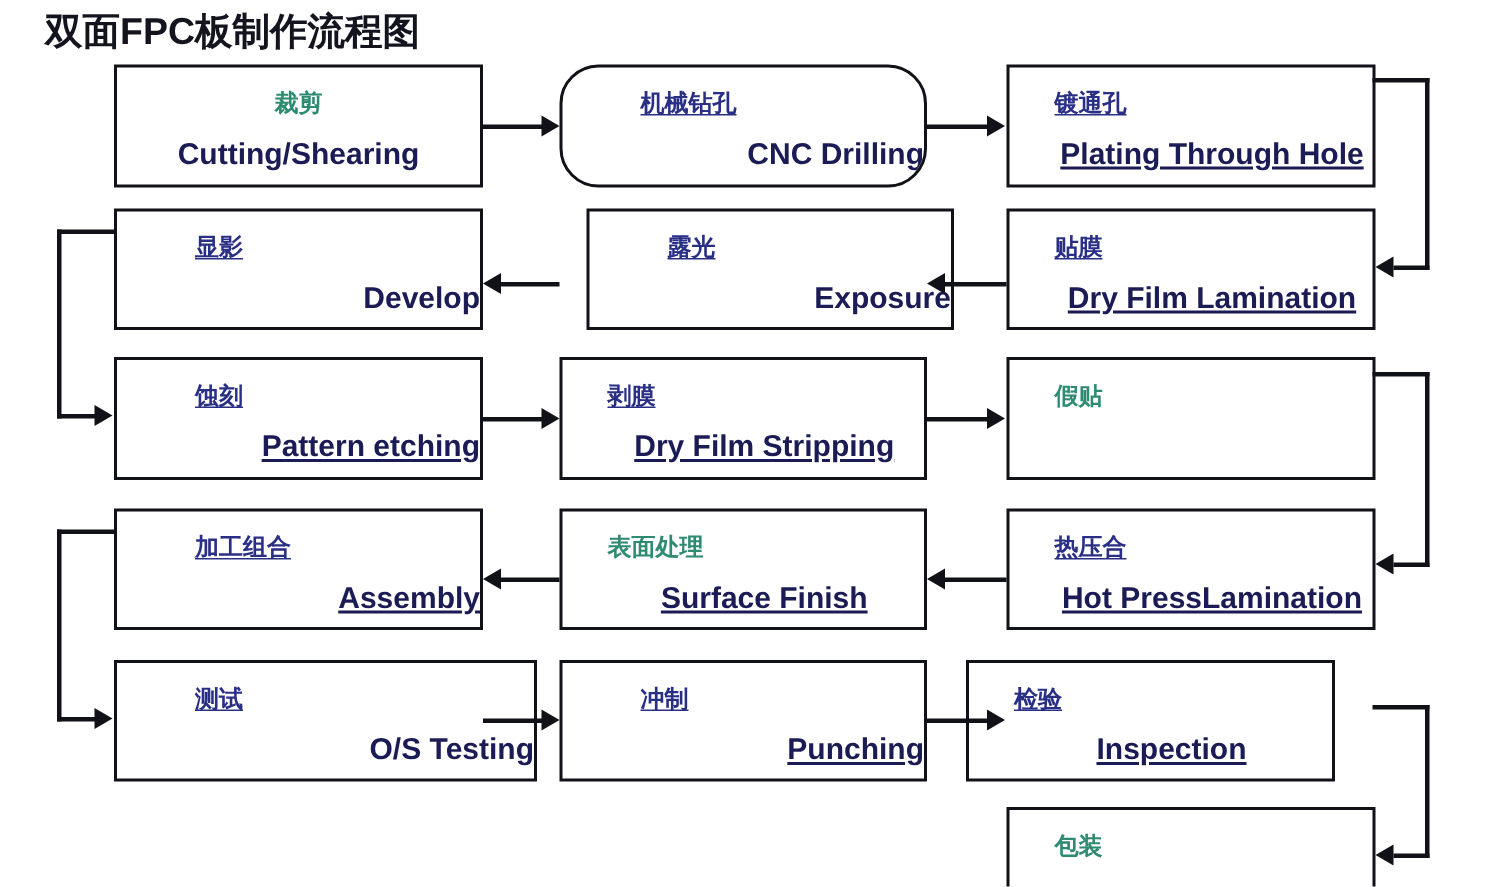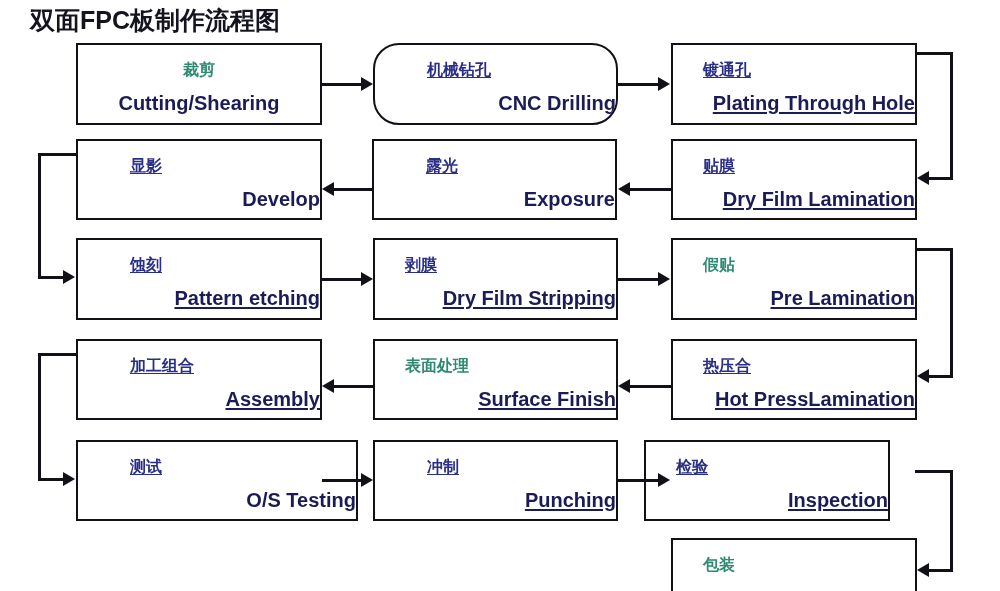--- a/index.html
+++ b/index.html
@@ -46,21 +46,21 @@
     font-size:20px;
     font-weight:bold;
     line-height:24px;
     color:#1b1b55;
     text-decoration:underline;
     text-underline-offset:2px;
     white-space:nowrap;
   }
   .node.nounder-en .en{text-decoration:none;}
   .node .cn.indentL{text-align:left;padding-left:30px;}
-  .node .en.indentL{text-align:right;padding-left:28px;}
+  .node .en.indentL{text-align:center;padding-left:28px;}
   .node .cn.indentC{text-align:left;padding-left:52px;}
   .node .en.indentC{text-align:right;padding-left:34px;}
 
   
   .seg{position:absolute;background:#111118;}
   .seg.h{height:3px;}
   .seg.v{width:3px;}
 
   .arrow{position:absolute;width:0;height:0;}
   .arrow.right{
@@ -105,21 +105,21 @@
   <div class="seg h" style="left:915px;top:52px;width:38px;"></div>
   <div class="seg v" style="left:950px;top:52px;height:128px;"></div>
   <div class="seg h" style="left:929px;top:177px;width:24px;"></div>
   <div class="arrow left" style="left:917px;top:171px;"></div>
 
   <div class="node nounder-en" style="left:76px;top:139px;width:246px;height:81px;">
     <div class="cn indentC">显影</div>
     <div class="en indentC">Develop</div>
   </div>
 
-  <div class="node nounder-en" style="left:372px;top:139px;width:245px;height:81px;">
+  <div class="node nounder-en" style="left:391px;top:139px;width:245px;height:81px;">
     <div class="cn indentC">露光</div>
     <div class="en indentC">Exposure</div>
   </div>
 
   <div class="node" style="left:671px;top:139px;width:246px;height:81px;">
     <div class="cn indentL">贴膜</div>
     <div class="en indentL">Dry Film Lamination</div>
   </div>
 
   <div class="seg h" style="left:334px;top:188px;width:39px;"></div>
@@ -138,21 +138,20 @@
     <div class="en indentC">Pattern etching</div>
   </div>
 
   <div class="node" style="left:373px;top:238px;width:245px;height:82px;">
     <div class="cn indentL">剥膜</div>
     <div class="en indentL">Dry Film Stripping</div>
   </div>
 
   <div class="node green" style="left:671px;top:238px;width:246px;height:82px;">
     <div class="cn indentL">假贴</div>
-    <div class="en indentL">Pre Lamination</div>
   </div>
 
   <div class="seg h" style="left:322px;top:278px;width:40px;"></div>
   <div class="arrow right" style="left:361px;top:272px;"></div>
 
   <div class="seg h" style="left:618px;top:278px;width:41px;"></div>
   <div class="arrow right" style="left:658px;top:272px;"></div>
 
   <div class="seg h" style="left:915px;top:248px;width:38px;"></div>
   <div class="seg v" style="left:950px;top:248px;height:130px;"></div>

